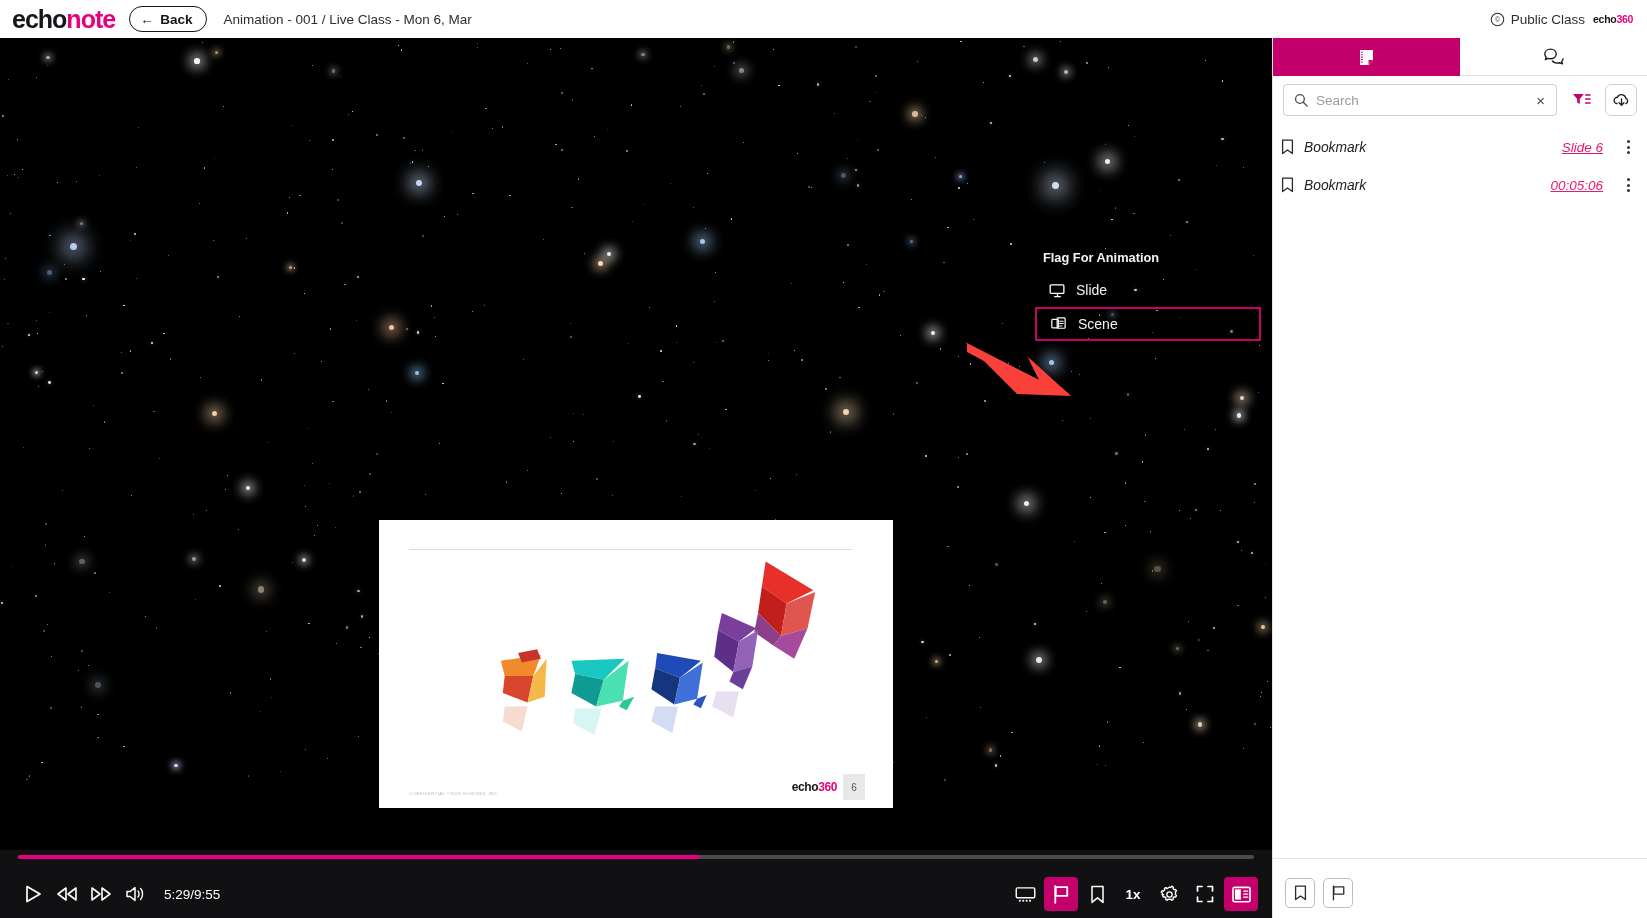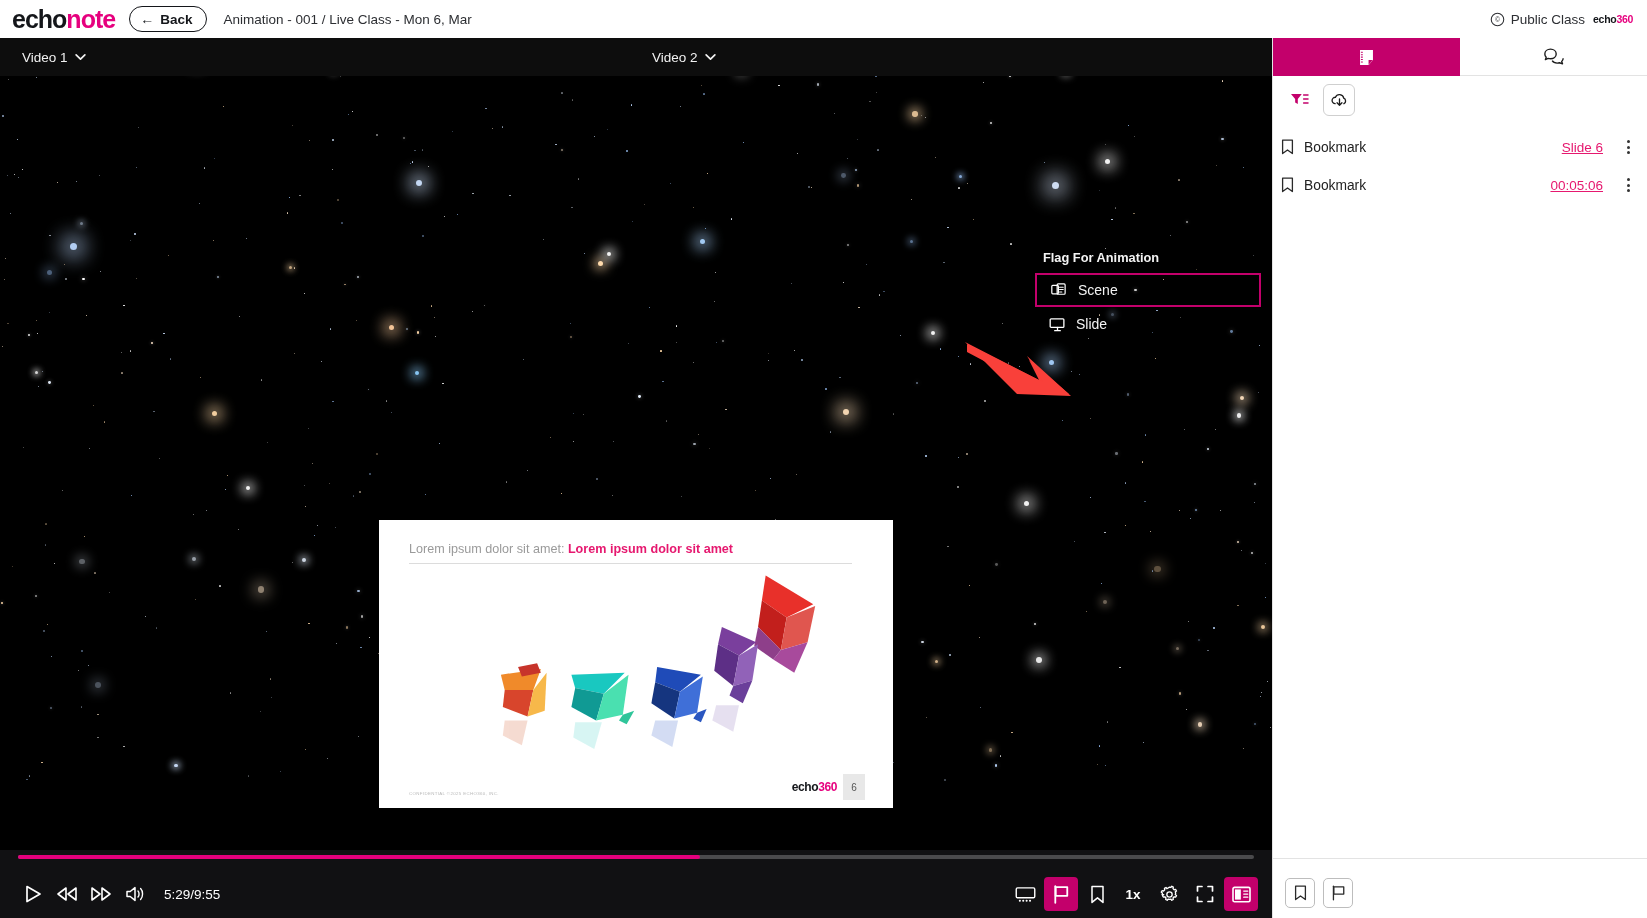--- a/index.html
+++ b/index.html
@@ -130,21 +130,21 @@
   }
   .searchbox input {
     flex: 1; border: none; outline: none; font-size: 13.5px; color: #333;
     font-family: "Liberation Sans", sans-serif; background: transparent;
   }
   .searchbox input::placeholder { color: #9b9b9b; }
   .xbtn { color: #4a4a4a; font-size: 15px; cursor: pointer; line-height: 1; padding: 0 3px; }
   .iconbtn32 { width: 32px; height: 32px; display: flex; align-items: center; justify-content: center; cursor: pointer; background: transparent; border: none; }
   .iconbtn32.ring { border: 1px solid #cfcfcf; border-radius: 6px; }
   .bm-list { flex: 1; overflow: auto; padding-top: 4px; }
-  .bm-row { display: flex; align-items: center; height: 38px; padding: 0 8px 0 8px; }
+  .bm-row { display: flex; align-items: center; height: 38px; padding: 0 8px 0 8px; font-style: italic; }
   .bm-left { display: flex; align-items: center; gap: 10px; flex: 1; }
   .bm-label { font-size: 13.8px; color: #222; }
   .bm-link { color: #e6186f; font-size: 13.5px; text-decoration: underline; cursor: pointer; margin-right: 14px; }
   .kebab { width: 22px; display: flex; flex-direction: column; align-items: center; gap: 2.5px; cursor: pointer; }
   .kebab i { width: 3px; height: 3px; background: #333; border-radius: 50%; display: block; }
   .note-area { border-top: 1px solid #e3e3e3; padding: 11px 12px 10px 12px; }
   .note-box {
     position: relative; height: 125px; border: 1px solid #d6d6d6; border-radius: 5px;
     padding: 9px 12px; background: #fff;
   }
@@ -186,34 +186,20 @@
         <span>Public Class</span>
       </div>
       <div class="echo360-mini"><span class="a">echo</span><span class="b">360</span></div>
     </div>
   </div>
 
   <div class="body">
 
     <div class="player">
 
-      <div class="video-labels">
-        <div class="vlabel one">
-          <span>Video 1</span>
-          <svg class="chev" viewBox="0 0 12 8">
-              <path d="M1 1.5L6 6.5L11 1.5" fill="none" stroke="#f2f2f2" stroke-width="1.9" stroke-linecap="round" stroke-linejoin="round"></path>
-            </svg>
-        </div>
-        <div class="vlabel two">
-          <span>Video 2</span>
-          <svg class="chev" viewBox="0 0 12 8">
-              <path d="M1 1.5L6 6.5L11 1.5" fill="none" stroke="#f2f2f2" stroke-width="1.9" stroke-linecap="round" stroke-linejoin="round"></path>
-            </svg>
-        </div>
-      </div>
 
       <div class="stage">
         <div class="starfield" id="starfield">
             <div class="star" style="left: 1087.7px; top: 300.2px; width: 1.01px; height: 1.01px; background: rgb(255, 255, 255); opacity: 0.66;"></div>
             <div class="star" style="left: 796.6px; top: 115.3px; width: 1.2px; height: 1.2px; background: rgb(255, 255, 255); opacity: 0.82;"></div>
             <div class="star" style="left: 169.7px; top: 319.9px; width: 1.8px; height: 1.8px; background: rgb(188, 216, 255); opacity: 0.53;"></div>
             <div class="star" style="left: 550.8px; top: 534.6px; width: 1.51px; height: 1.51px; background: rgb(255, 217, 168); opacity: 0.93;"></div>
             <div class="star" style="left: 44.7px; top: 506px; width: 1.77px; height: 1.77px; background: rgb(207, 227, 255); opacity: 0.39;"></div>
             <div class="star" style="left: 833.7px; top: 74.7px; width: 1px; height: 1px; background: rgb(232, 242, 255); opacity: 0.47;"></div>
             <div class="star" style="left: 559.8px; top: 9.5px; width: 1px; height: 1px; background: rgb(232, 242, 255); opacity: 0.71;"></div>
@@ -741,21 +727,20 @@
             <div class="star" style="left: 1049px; top: 322px; width: 5px; height: 5px; background: rgb(168, 210, 255); box-shadow: rgb(168, 210, 255) 0px 0px 15px 4.5px; opacity: 0.95;"></div>
             <div class="star" style="left: 1024px; top: 463px; width: 5px; height: 5px; background: rgb(255, 255, 255); box-shadow: rgb(255, 255, 255) 0px 0px 15px 4.5px; opacity: 0.95;"></div>
             <div class="star" style="left: 415px; top: 333px; width: 4px; height: 4px; background: rgb(143, 208, 255); box-shadow: rgb(143, 208, 255) 0px 0px 12px 3.6px; opacity: 0.95;"></div>
             <div class="star" style="left: 931px; top: 293px; width: 4px; height: 4px; background: rgb(255, 255, 255); box-shadow: rgb(255, 255, 255) 0px 0px 12px 3.6px; opacity: 0.95;"></div>
             <div class="star" style="left: 1240px; top: 358px; width: 4px; height: 4px; background: rgb(255, 226, 192); box-shadow: rgb(255, 226, 192) 0px 0px 12px 3.6px; opacity: 0.95;"></div>
             <div class="star" style="left: 607px; top: 214px; width: 4px; height: 4px; background: rgb(255, 255, 255); box-shadow: rgb(255, 255, 255) 0px 0px 12px 3.6px; opacity: 0.95;"></div>
             <div class="star" style="left: 246px; top: 448px; width: 4px; height: 4px; background: rgb(255, 255, 255); box-shadow: rgb(255, 255, 255) 0px 0px 12px 3.6px; opacity: 0.95;"></div>
           </div>
 
         <div class="slide-card">
-          <div class="slide-title"><span>Lorem ipsum dolor sit amet: </span><b>Lorem ipsum dolor sit amet</b></div>
           <div class="slide-rule"></div>
           <div class="slide-art">
             <svg viewBox="0 0 460 210" width="460" height="200" style="position:absolute;left:60px;top:4px;">
 
               <g>
                 <path d="M300 8 L350 38 L322 52 L296 34 Z" fill="#e8302a"></path>
                 <path d="M296 34 L322 52 L316 86 L292 62 Z" fill="#c21f1c"></path>
                 <path d="M322 52 L352 40 L344 78 L316 86 Z" fill="#e0564f"></path>
                 <path d="M316 86 L344 78 L330 110 L308 96 Z" fill="#a84a9c"></path>
                 <path d="M292 62 L316 86 L308 96 L288 82 Z" fill="#8e3f8a"></path>
@@ -801,34 +786,34 @@
             <div class="conf">CONFIDENTIAL ©2025 ECHO360, INC.</div>
             <div class="brandwrap">
               <div class="brand360"><span class="a">echo</span><span class="b">360</span></div>
               <div class="slide-num">6</div>
             </div>
           </div>
         </div>
 
         <div class="flagmenu" style="top:212px;">
           <div class="flagmenu-title">Flag For Animation</div>
+          <div class="flagmenu-item">
+            <svg width="17" height="15" viewBox="0 0 18 16">
+              <rect x="1.2" y="2" width="14.6" height="9" rx="1" fill="none" stroke="#fff" stroke-width="1.4"></rect>
+              <path d="M9 11v3M6 14.6h6" stroke="#fff" stroke-width="1.4" stroke-linecap="round"></path>
+            </svg>
+            <span>Slide</span>
+          </div>
           <div class="flagmenu-item highlight">
             <svg width="17" height="15" viewBox="0 0 18 16">
               <rect x="0.8" y="2.5" width="7" height="9" rx="1" fill="none" stroke="#fff" stroke-width="1.3"></rect>
               <rect x="6.5" y="1" width="8.5" height="11" rx="1" fill="none" stroke="#fff" stroke-width="1.3"></rect>
               <path d="M9 4.5h4M9 7h4M9 9.5h2.5" stroke="#fff" stroke-width="1.1" stroke-linecap="round"></path>
             </svg>
             <span>Scene</span>
-          </div>
-          <div class="flagmenu-item">
-            <svg width="17" height="15" viewBox="0 0 18 16">
-              <rect x="1.2" y="2" width="14.6" height="9" rx="1" fill="none" stroke="#fff" stroke-width="1.4"></rect>
-              <path d="M9 11v3M6 14.6h6" stroke="#fff" stroke-width="1.4" stroke-linecap="round"></path>
-            </svg>
-            <span>Slide</span>
           </div>
         </div>
 
         <svg class="arrow-annot" width="120" height="70" viewBox="0 0 120 70" style="left:965px;top:300px;">
           <g transform="translate(0,0)">
             <path d="M2 6 L74 42 L64 22 L104 56 L56 54 L70 50 L2 14 Z" fill="#f9403a"></path>
             <path d="M0 4 L78 44 L62 18 L106 58 L52 56 Z" fill="#f9403a"></path>
           </g>
         </svg>
       </div>
@@ -925,20 +910,28 @@
         </div>
         <div class="tab">
           <svg width="22" height="19" viewBox="0 0 24 20">
             <path d="M2 7.2c0-3 2.8-5.2 6.2-5.2s6.2 2.2 6.2 5.2-2.8 5.2-6.2 5.2c-.9 0-1.8-.15-2.6-.4L2.6 13.4l.9-2.5C2.6 10 2 8.7 2 7.2Z" fill="none" stroke="#1b1b1b" stroke-width="1.5" stroke-linejoin="round"></path>
             <path d="M22 11.8c0 1.4-.6 2.7-1.6 3.6l.9 2.6-3.3-1.2c-.8.3-1.7.4-2.6.4-2.3 0-4.4-1-5.4-2.6" fill="none" stroke="#1b1b1b" stroke-width="1.5" stroke-linejoin="round"></path>
           </svg>
         </div>
       </div>
 
       <div class="searchrow">
+        <div class="searchbox">
+          <svg width="14" height="14" viewBox="0 0 16 16">
+            <circle cx="6.8" cy="6.8" r="5" fill="none" stroke="#4a4a4a" stroke-width="1.5"></circle>
+            <path d="M10.6 10.6 L15 15" stroke="#4a4a4a" stroke-width="1.6" stroke-linecap="round"></path>
+          </svg>
+          <input type="text" placeholder="Search" style="">
+          <span class="xbtn">×</span>
+        </div>
         <button class="iconbtn32">
           <svg width="19" height="17" viewBox="0 0 20 18">
             <path d="M1 2.2h11.4L8.2 7.4v5.4L5.4 11V7.4Z" fill="#c3006b"></path>
             <path d="M14.4 3.2h4.6M14.4 7.4h4.6M14.4 11.6h4.6" stroke="#c3006b" stroke-width="1.6" stroke-linecap="round"></path>
           </svg>
         </button>
         <button class="iconbtn32 ring">
           <svg width="19" height="17" viewBox="0 0 20 18">
             <path d="M5.4 12.4a3.4 3.4 0 0 1 .3-6.8 4.6 4.6 0 0 1 8.8 1 3.2 3.2 0 0 1 .2 5.8" fill="none" stroke="#1b1b1b" stroke-width="1.4" stroke-linecap="round"></path>
             <path d="M10 7.4v6.6M7.4 11.4 10 14.2l2.6-2.8" fill="none" stroke="#1b1b1b" stroke-width="1.4" stroke-linecap="round" stroke-linejoin="round"></path>

